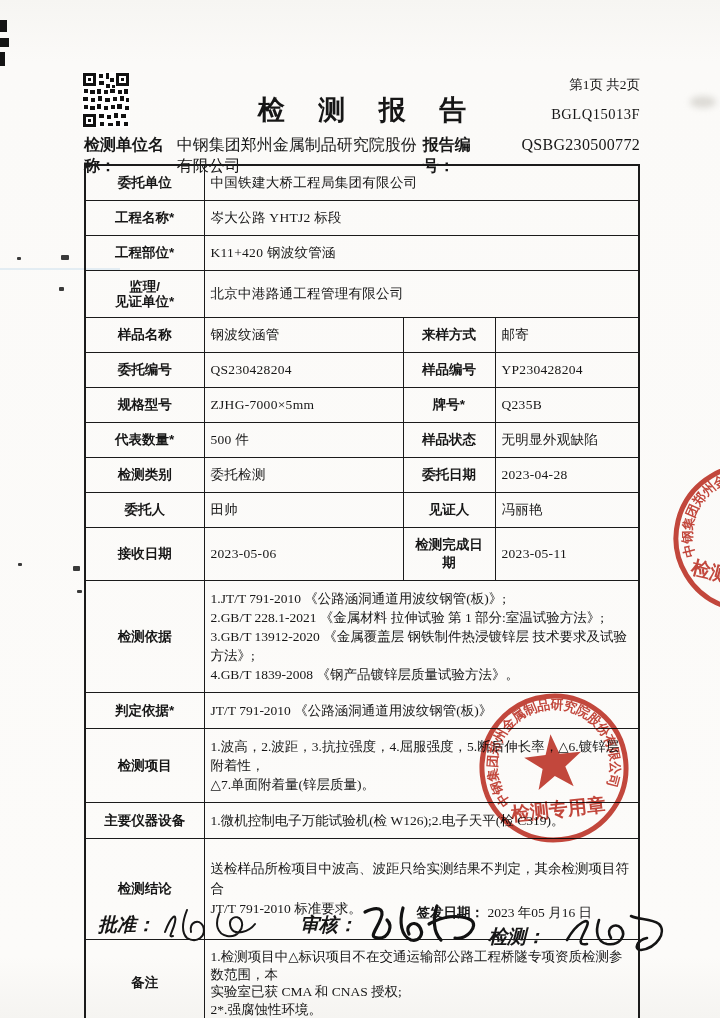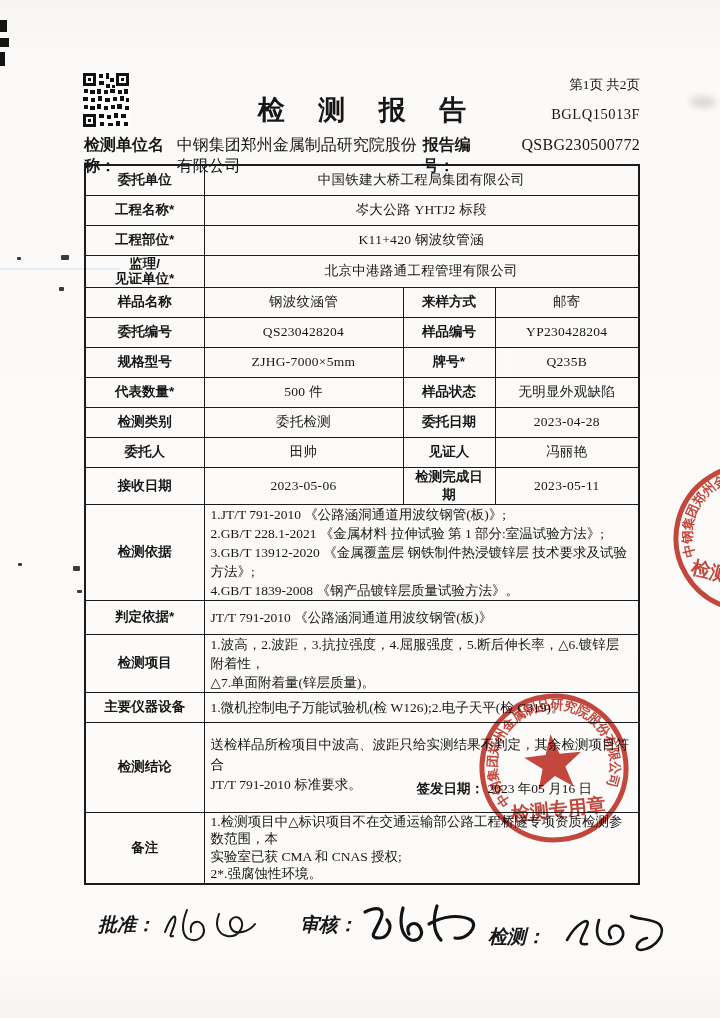--- a/index.html
+++ b/index.html
@@ -25,23 +25,23 @@
   .formcode{position:absolute;top:106px;right:80px;font-size:14.5px;letter-spacing:.5px;}
   .orgline{position:absolute;left:84px;top:135px;width:556px;display:flex;align-items:baseline;font-size:16px;}
   .orgline .b{font-family:"Liberation Sans","DejaVu Sans",sans-serif;font-weight:bold;}
   .orgline .name{margin-left:2px;}
   .orgline .spacer{flex:1;}
   .orgline .rn{margin-left:2px;letter-spacing:.3px;}
 
   
   table.rpt{position:absolute;left:84px;top:164px;width:556px;border-collapse:collapse;table-layout:fixed;
     border:2.5px solid #1b1b1b;font-size:13.5px;}
-  table.rpt td{border:1px solid #1b1b1b;padding:0 6px;vertical-align:middle;overflow:hidden;}
+  table.rpt td{border:1px solid #1b1b1b;padding:8px 6px;vertical-align:middle;overflow:hidden;}
   td.lbl{font-family:"Liberation Sans","DejaVu Sans",sans-serif;font-weight:bold;text-align:center;font-size:13.5px;}
-  td.val{text-align:center;letter-spacing:.3px;}
+  td.val{letter-spacing:.3px;}
   td.vml{text-align:left;padding:4px 8px;line-height:19px;}
   .l2{line-height:15px;}
 
   .signline{position:absolute;right:40px;bottom:8px;font-size:13.5px;}
   .signline .b{font-family:"Liberation Sans","DejaVu Sans",sans-serif;font-weight:bold;}
   .concl-wrap{position:relative;height:84px;line-height:20px;padding-top:12px;box-sizing:border-box;}
 
   
   .footer{position:absolute;left:0;top:898px;width:720px;height:70px;}
   .sigblock{position:absolute;display:flex;align-items:flex-start;}

